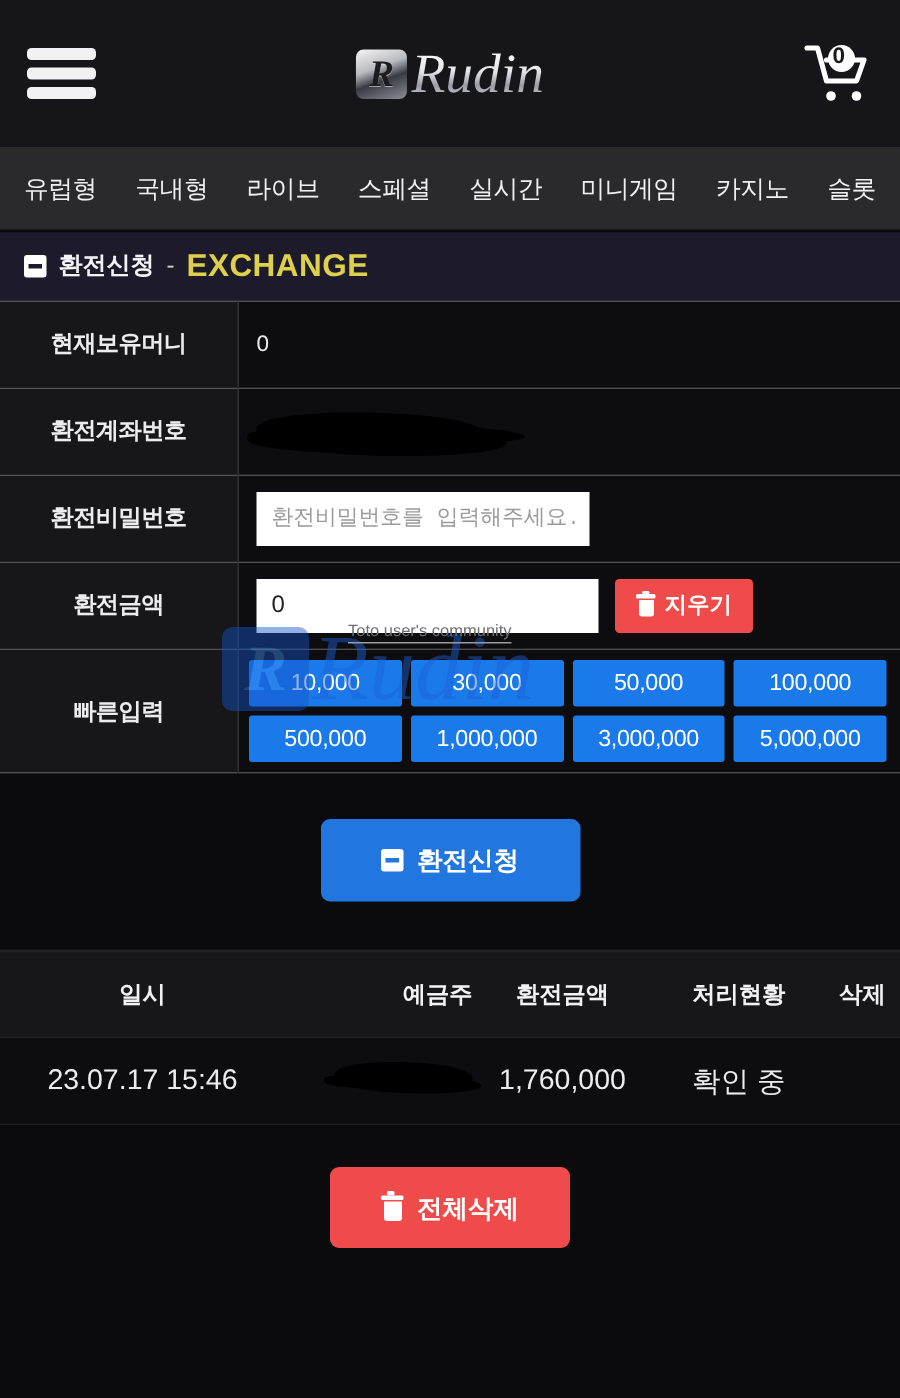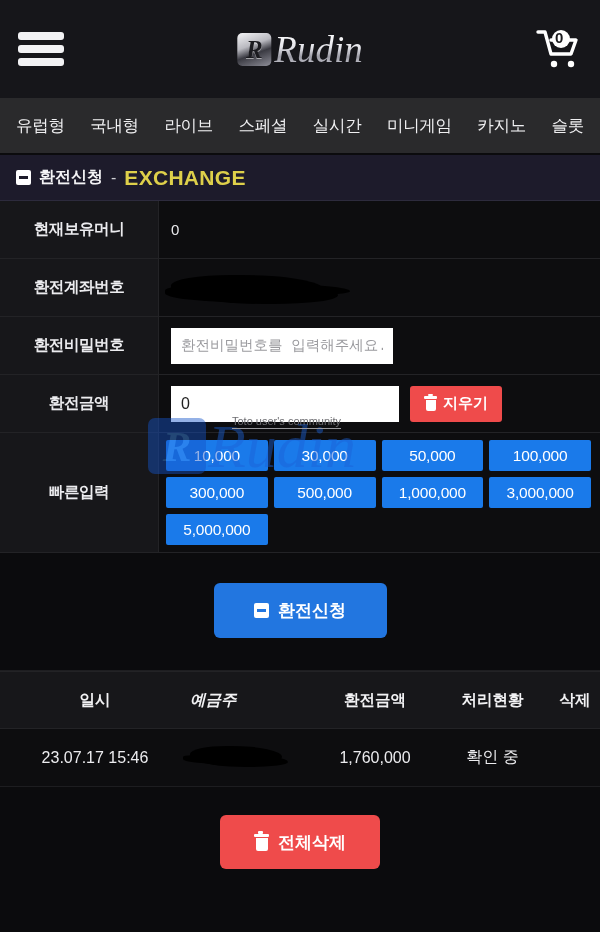--- a/index.html
+++ b/index.html
@@ -175,26 +175,26 @@
     height: 58px; align-items: center;
     border-top: 1px solid #232326;
     border-bottom: 1px solid #232326;
   }
   .hist-row {
     display: flex; height: 58px; align-items: center;
     background: #0d0d0f;
     border-bottom: 1px solid #1d1d20;
   }
   .c0 { flex: 0 0 190px; text-align: center; }
-  .c1 { flex: 0 0 125px; text-align: left; font-style: italic; }
+  .c1 { flex: 0 0 125px; text-align: right; }
   .c2 { flex: 0 0 120px; text-align: center; }
   .c3 { flex: 0 0 115px; text-align: center; }
   .c4 { flex: 1; text-align: center; }
   .hist-head div { color: #f2f2f4; font-size: 15.5px; font-weight: bold; }
-  .hist-row div { color: #ececef; font-size: 16px; }
+  .hist-row div { color: #ececef; font-size: 19px; }
   .redact.name { display: inline-block; width: 92px; height: 20px; box-shadow: 10px 5px 0 -4px #000, -12px 3px 0 -5px #000; }
 
   .del-zone { padding: 28px 0 30px; display: flex; justify-content: center; background: #0b0b0d; }
   .btn-delall {
     background: #ef4b4b; color: #fff; border: none; border-radius: 6px;
     width: 160px; height: 54px;
     display: inline-flex; align-items: center; justify-content: center; gap: 9px;
     font-family: "Liberation Sans", sans-serif;
     font-size: 17px; font-weight: bold; cursor: pointer;
   }
@@ -314,21 +314,20 @@
     </div>
 
     <div class="frow">
       <div class="fcell-label">빠른입력</div>
       <div class="quick-wrap">
         <div class="quick-grid">
           <button class="qbtn">10,000</button>
           <button class="qbtn">30,000</button>
           <button class="qbtn">50,000</button>
           <button class="qbtn">100,000</button>
-          <button class="qbtn">300,000</button>
           <button class="qbtn">500,000</button>
           <button class="qbtn">1,000,000</button>
           <button class="qbtn">3,000,000</button>
           <button class="qbtn">5,000,000</button>
         </div>
       </div>
     </div>
   </div>
 
   <div class="submit-zone">

